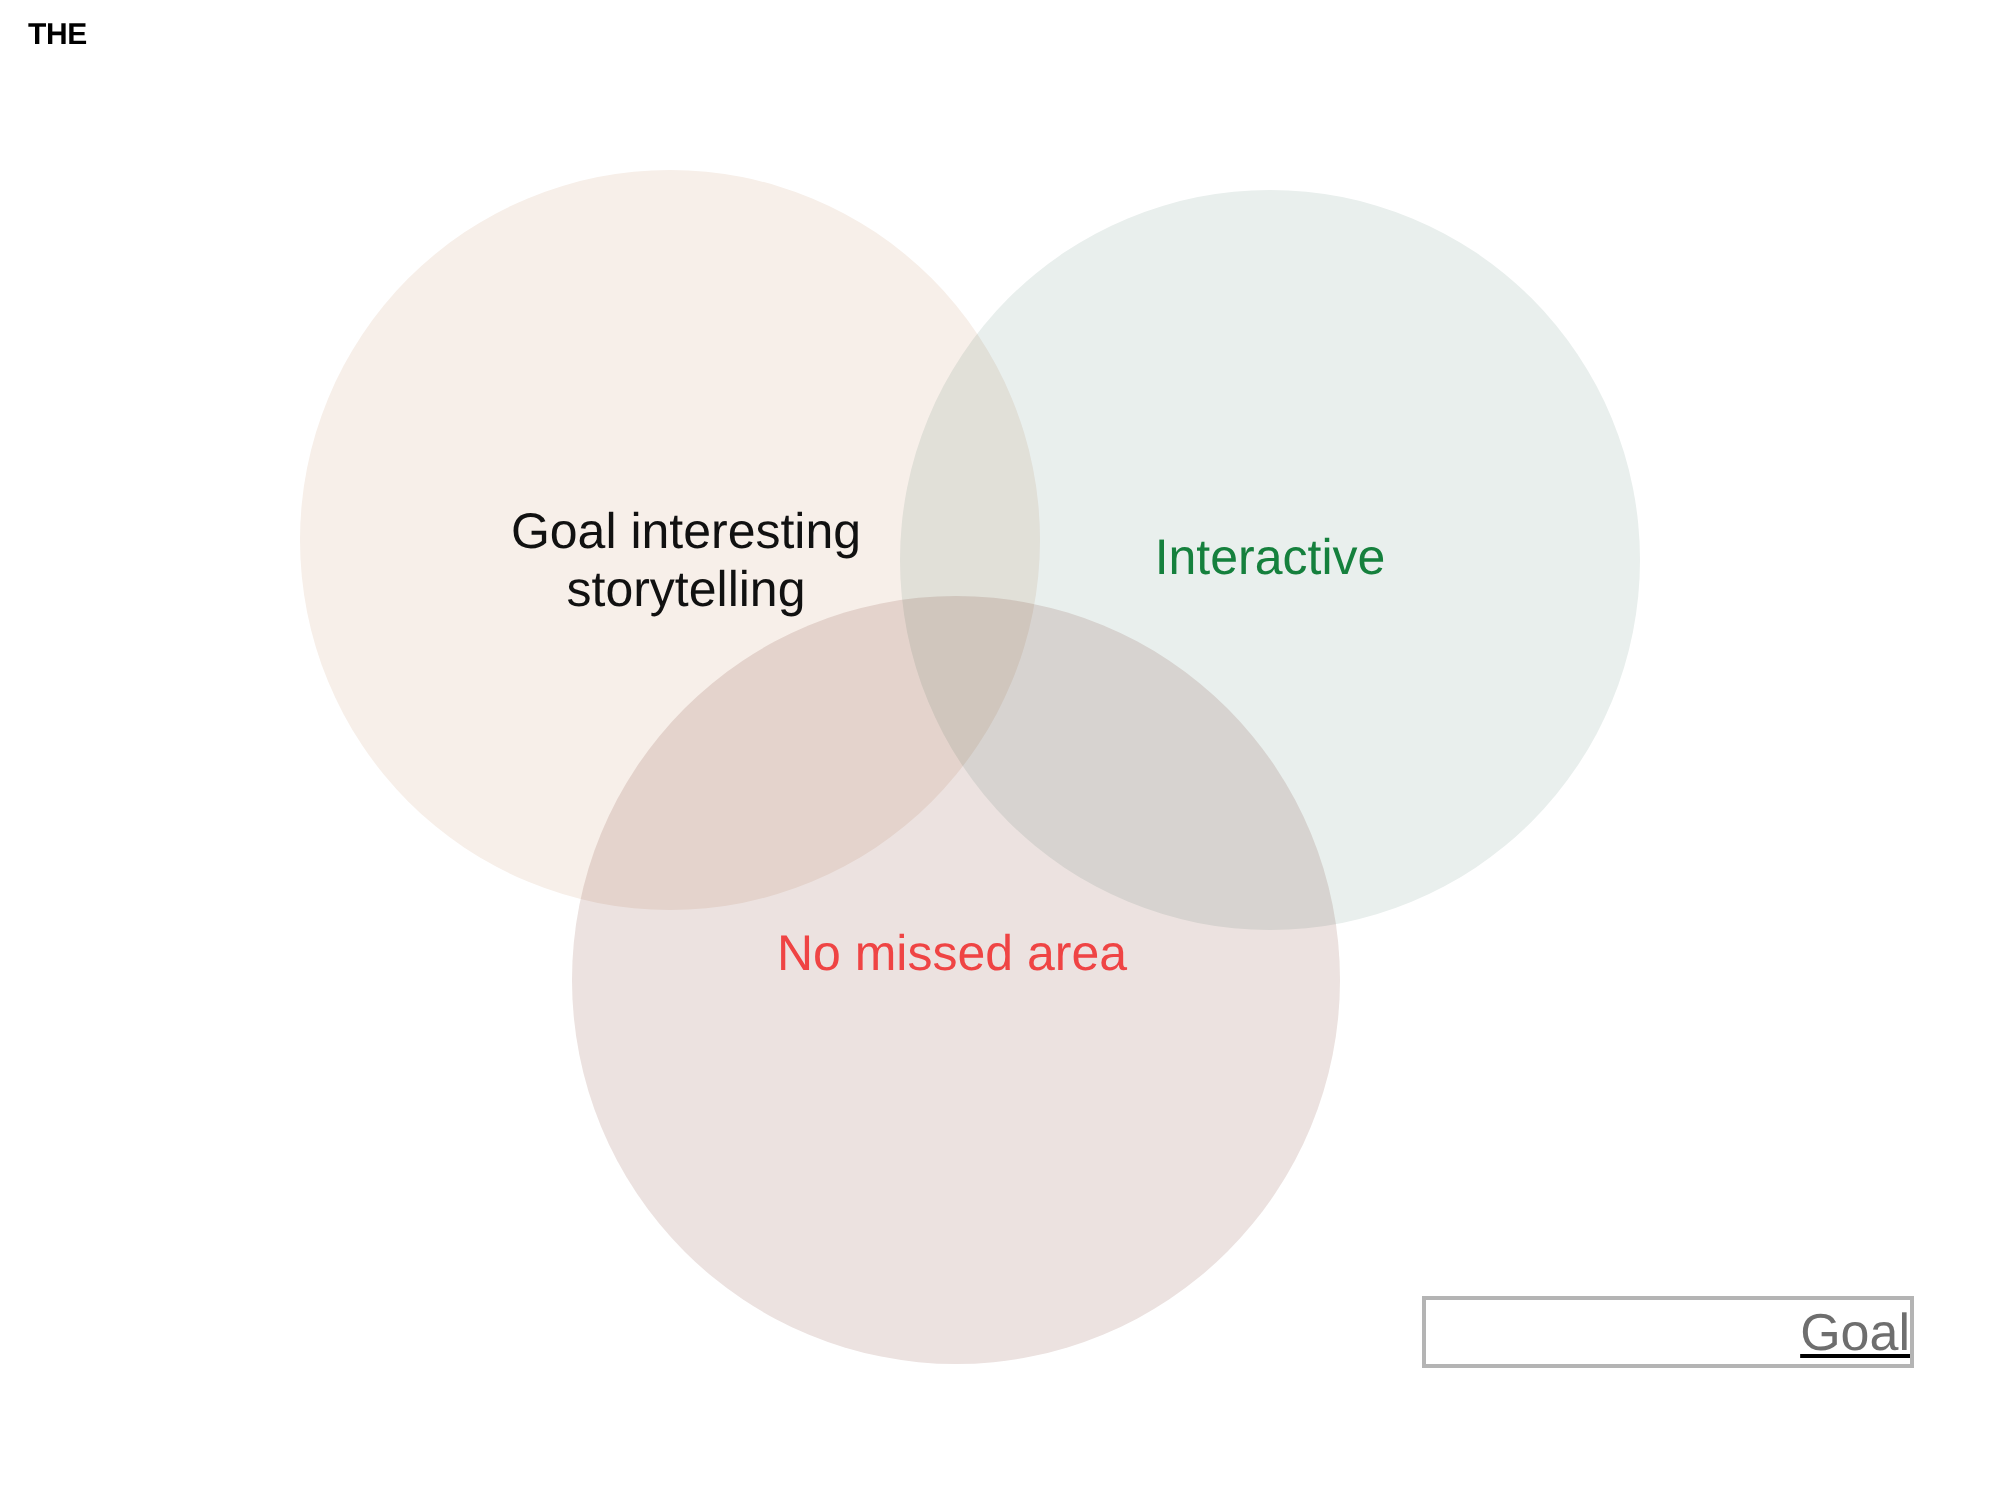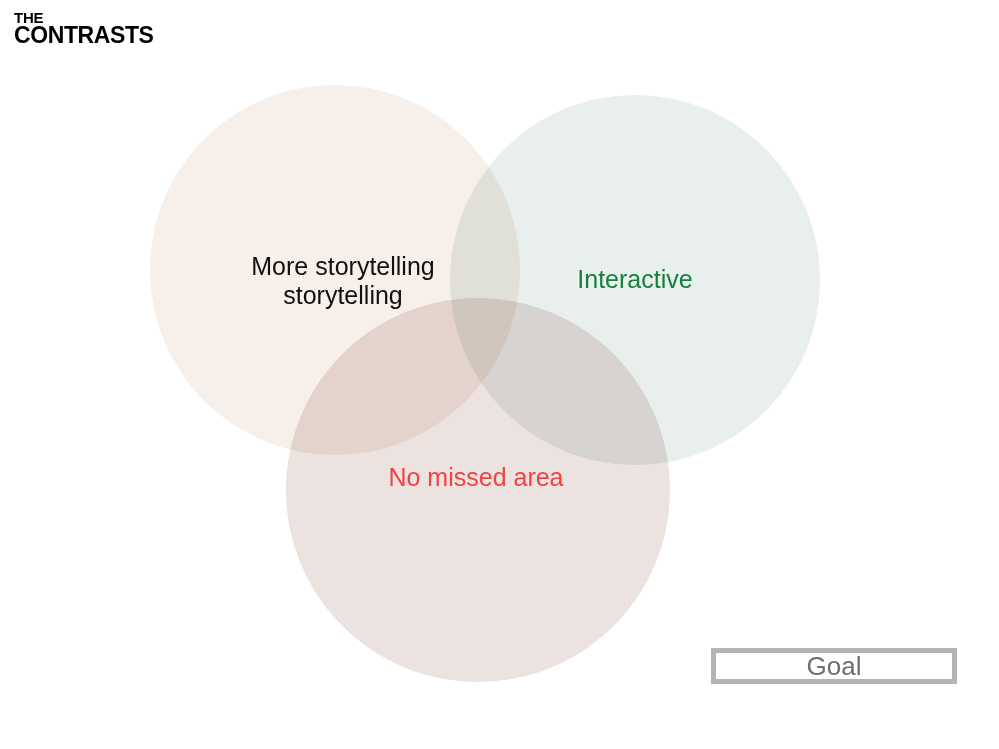--- a/index.html
+++ b/index.html
@@ -85,55 +85,55 @@
     width: 296px;
   }
 
   
   #goal-box {
     position: absolute;
     left: 711px;
     top: 648px;
     width: 246px;
     height: 36px;
-    border: 5px solid #22c55e;
+    border: 2px solid #22c55e;
     background: #ffffff;
     box-sizing: border-box;
     display: flex;
     align-items: center;
-    justify-content: center;
+    justify-content: flex-end;
+    text-decoration: underline;
   }
   #goal-box-label {
     font-size: 26px;
     line-height: 30px;
     color: #6e6e6e;
     font-family: "Liberation Sans", sans-serif;
     font-weight: 400;
     user-select: none;
   }
 </style>
 </head>
 <body style="background: rgb(255, 255, 255);">
 
 <div id="brand-logo" style="color: rgb(0, 0, 0);">
   <span class="brand-top">THE</span>
-  <span class="brand-bottom">CONTRASTS</span>
 </div>
 
 <div id="venn-diagram">
   <svg viewBox="0 0 999 749" xmlns="http://www.w3.org/2000/svg" aria-hidden="true">
     <g style="mix-blend-mode: multiply;">
       <circle id="circle-storytelling" cx="335" cy="270" r="185" fill="#f7efe9" style="mix-blend-mode: multiply;"></circle>
       <circle id="circle-interactive" cx="635" cy="280" r="185" fill="#e9efed" style="mix-blend-mode: multiply;"></circle>
       <circle id="circle-missed-area" cx="478" cy="490" r="192" fill="#ece2e0" style="mix-blend-mode: multiply;"></circle>
     </g>
   </svg>
 </div>
 
-<div class="venn-label" id="venn-label-storytelling" style="color: rgb(17, 17, 17);">More storytelling
+<div class="venn-label" id="venn-label-storytelling" style="color: rgb(17, 17, 17);">Goal interesting
 storytelling</div>
 
 <div class="venn-label" id="venn-label-interactive" style="color: #15803d;">Interactive</div>
 
 <div class="venn-label" id="venn-label-missed-area" style="color: #ef4444;">No missed area</div>
 
 <div id="goal-box" style="border-color: rgb(180, 180, 180); background: rgb(255, 255, 255);">
   <span id="goal-box-label" style="color: rgb(110, 110, 110);">Goal</span>
 </div>
 

